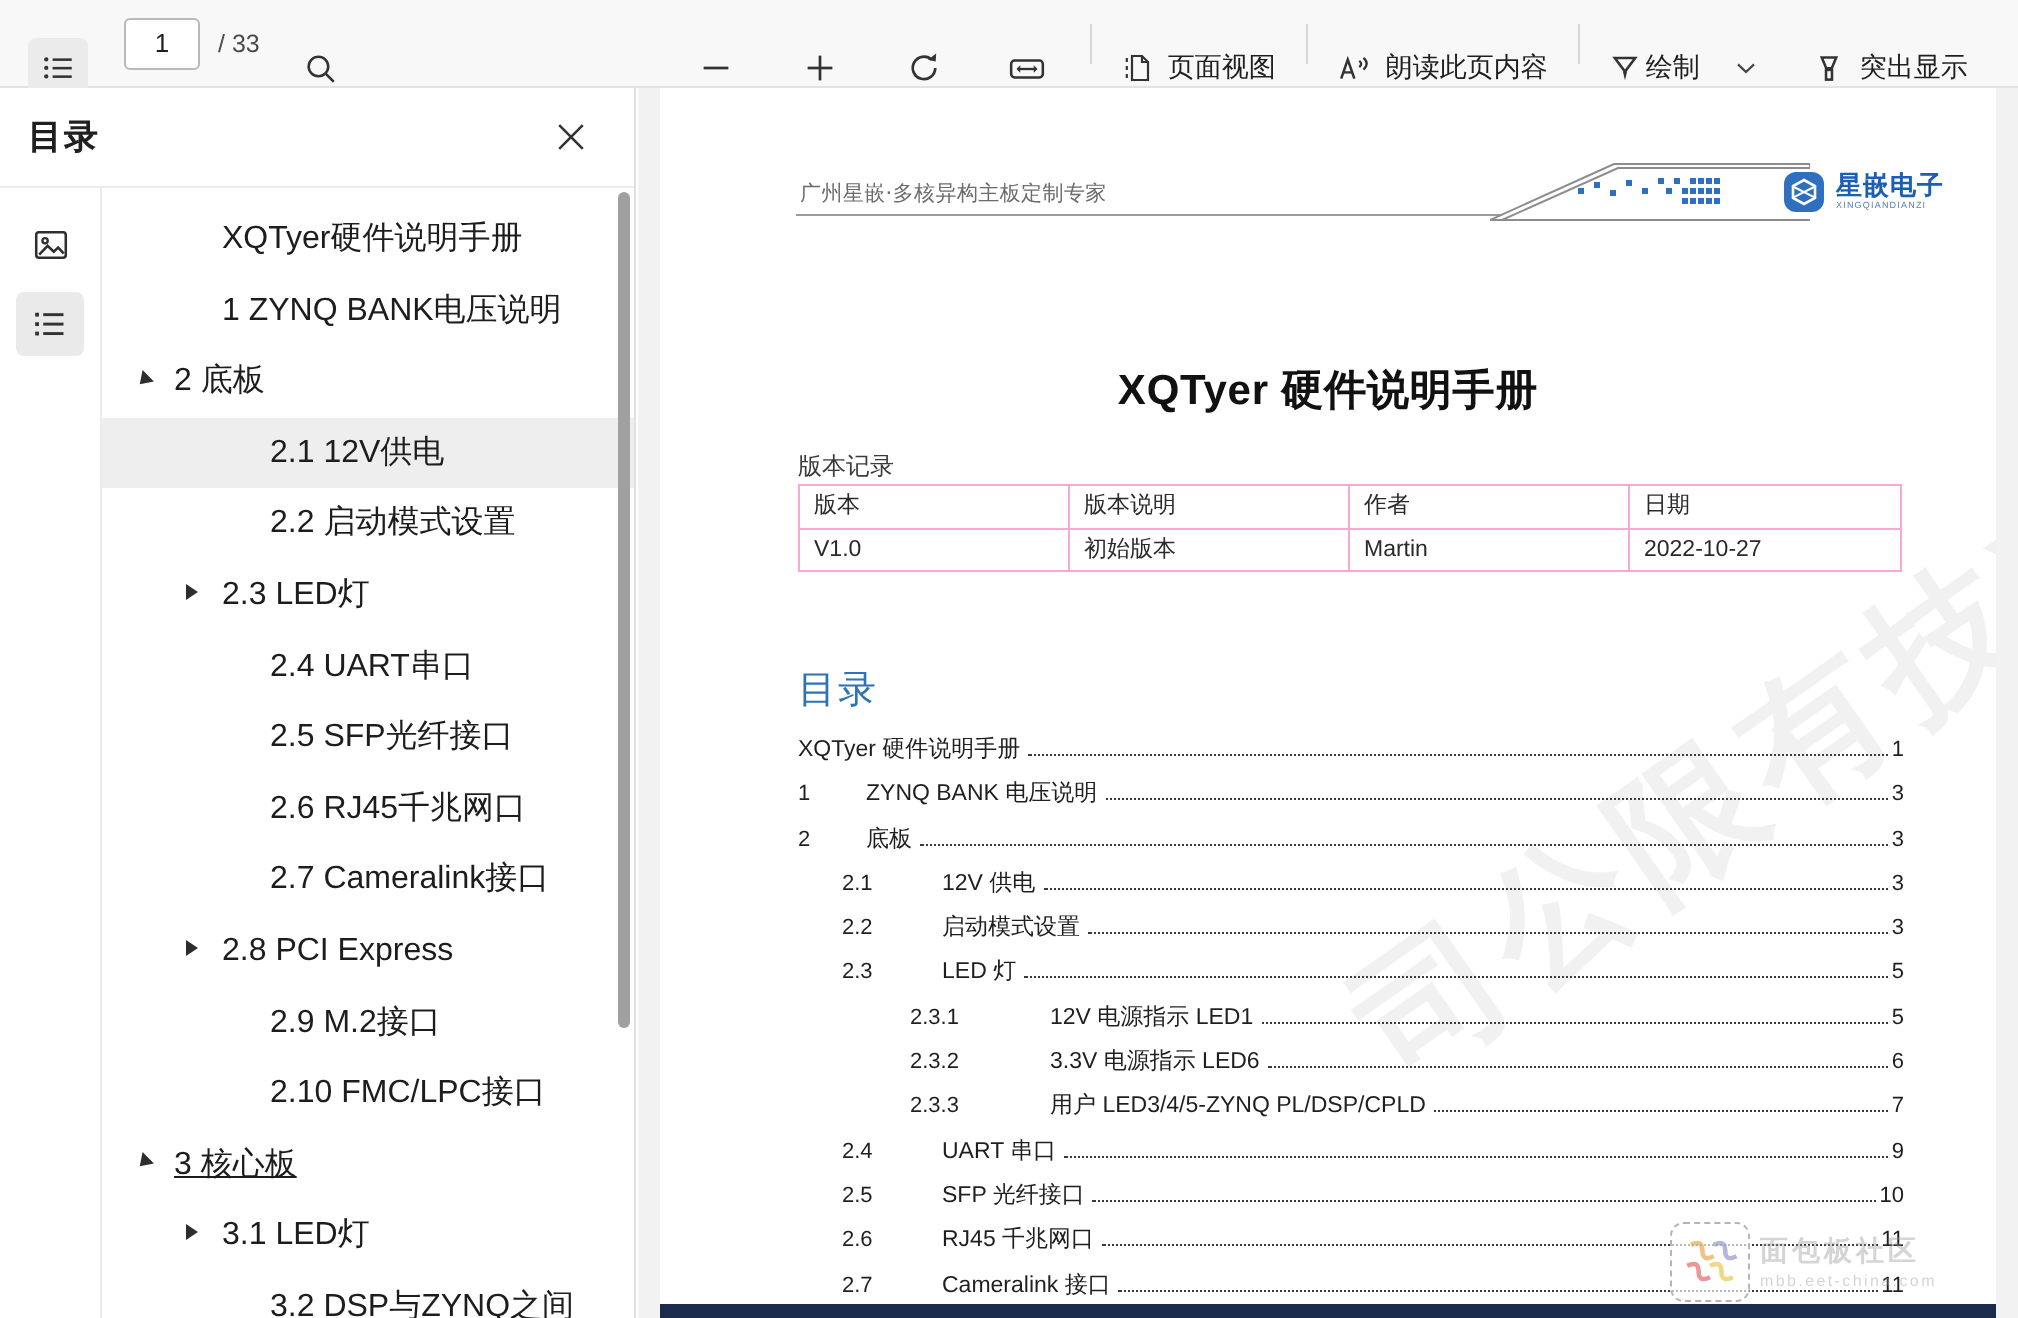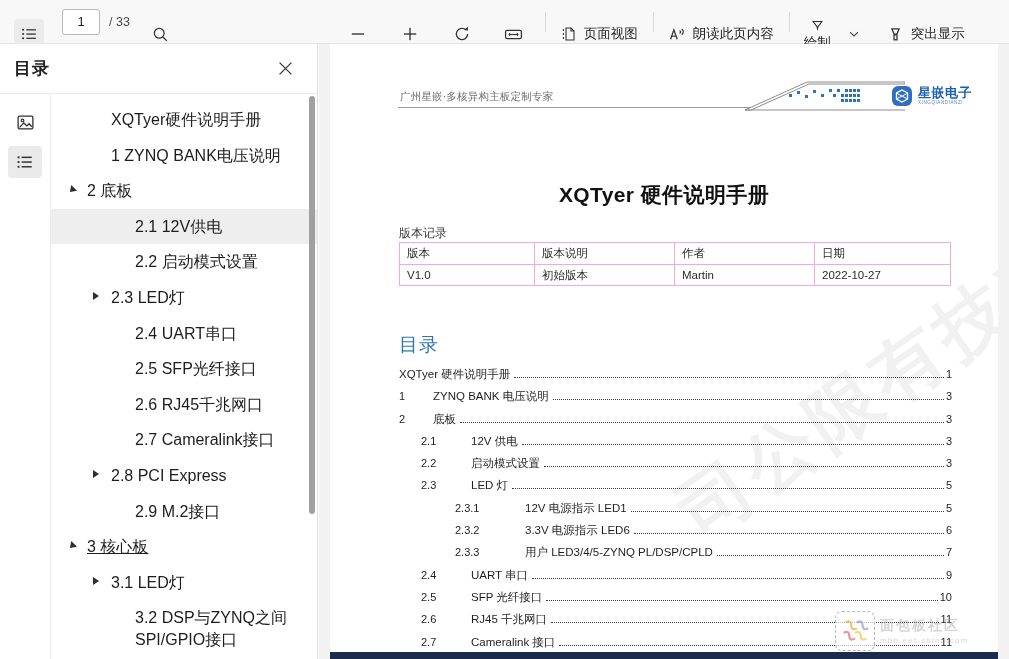--- a/index.html
+++ b/index.html
@@ -345,21 +345,21 @@
       <path d="M1.5 12.5 L4.6 3.6 L7.7 12.5" fill="none" stroke="#333" stroke-width="1.2"></path>
       <line x1="2.8" y1="9.6" x2="6.5" y2="9.6" stroke="#333" stroke-width="1.1"></line>
       <path d="M10 4.2 q1.8 1.4 0 2.9" fill="none" stroke="#333" stroke-width="1.1"></path>
       <path d="M12 2.8 q3 2.6 0 5.5" fill="none" stroke="#333" stroke-width="1.1"></path>
     </svg>
     <span class="tb-label">朗读此页内容</span>
   </div>
 
   <div class="tb-sep"></div>
 
-  <div class="tb-btn" style="padding:0 6px; gap:2px;flex-direction:column;">
+  <div class="tb-btn" style="padding:0 6px; gap:2px;">
     <svg width="17" height="17" viewBox="0 0 16 16">
       <path d="M3.2 2.8 L12.8 2.8 L8 9.2 Z" fill="none" stroke="#333" stroke-width="1.2"></path>
       <path d="M7 9.2 L9 9.2 L8 13.3 Z" fill="#333"></path>
     </svg>
     <span class="tb-label">绘制</span>
   </div>
   <div class="tb-btn" style="margin-left:2px;">
     <svg width="12" height="12" viewBox="0 0 12 12">
       <path d="M2 4.2 L6 8 L10 4.2" fill="none" stroke="#444" stroke-width="1.1"></path>
     </svg>
@@ -445,20 +445,23 @@
             <span class="toc-text">2.7 Cameralink接口</span>
           </div>
           <div class="toc-item" style="padding-left: 60px;">
             <span class="toc-caret" style="left: 38px;">
               <span class="tri collapsed"></span>
             </span>
             <span class="toc-text">2.8 PCI Express</span>
           </div>
           <div class="toc-item" style="padding-left: 84px;">
             <span class="toc-text">2.9 M.2接口</span>
+          </div>
+          <div class="toc-item" style="padding-left: 84px;">
+            <span class="toc-text">2.10 FMC/LPC接口</span>
           </div>
           <div class="toc-item" style="padding-left: 36px; text-decoration: underline;">
             <span class="toc-caret" style="left: 14px;">
               <span class="tri expanded"></span>
             </span>
             <span class="toc-text">3 核心板</span>
           </div>
           <div class="toc-item" style="padding-left: 60px;">
             <span class="toc-caret" style="left: 38px;">
               <span class="tri collapsed"></span>

